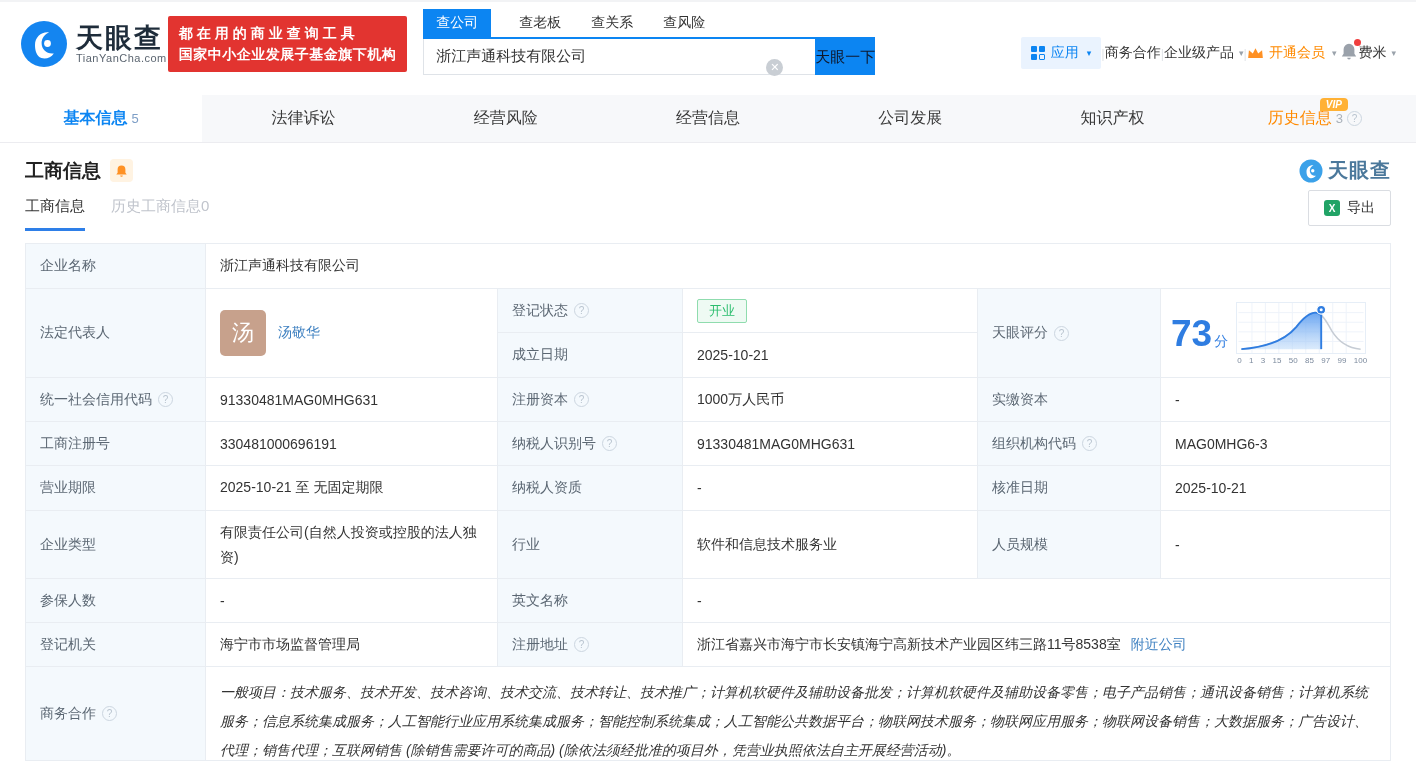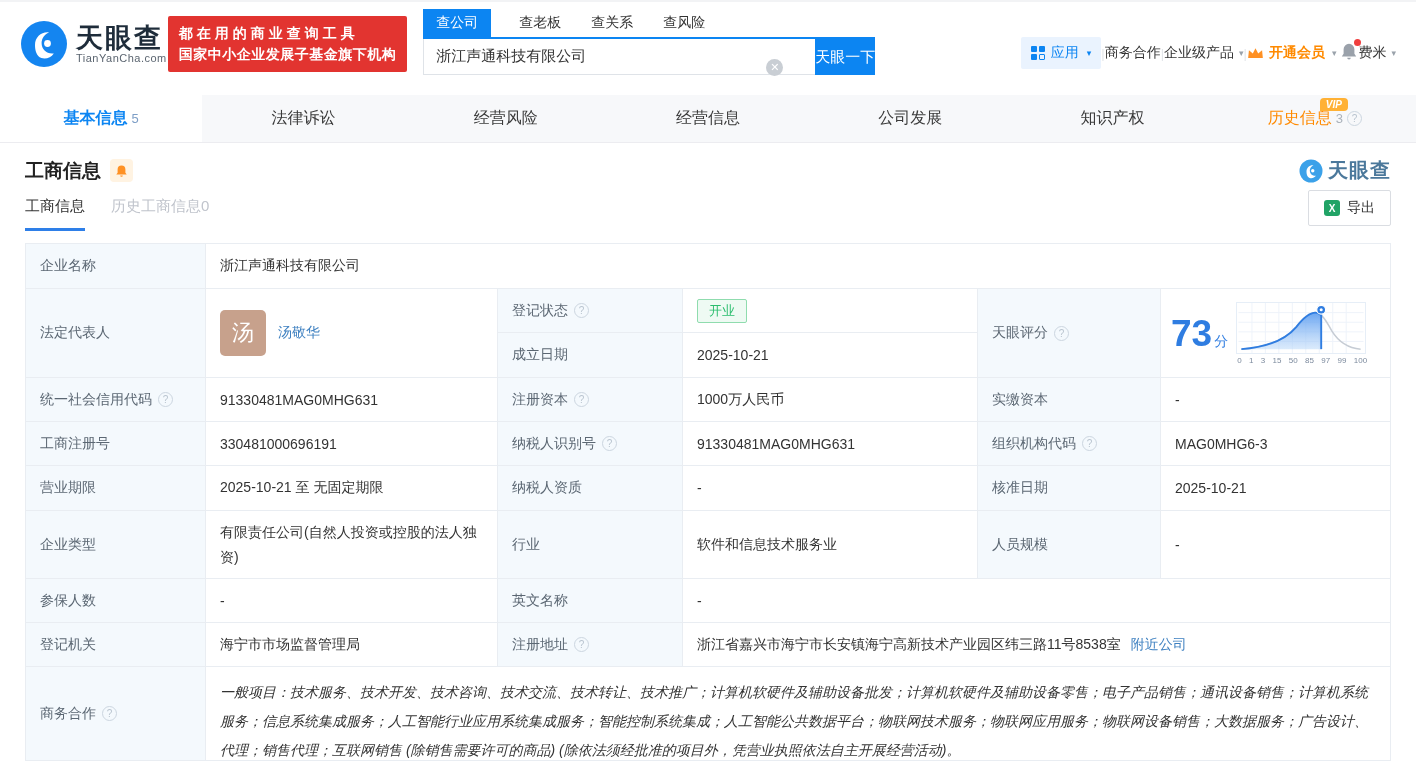--- a/index.html
+++ b/index.html
@@ -18,32 +18,32 @@
   .promo .l2{font-size:14px;font-weight:bold;letter-spacing:.5px;line-height:21px;white-space:nowrap;}
   .search{margin-left:16px;width:452px;position:relative;top:-2px;}
   .stabs{display:flex;align-items:flex-end;gap:26px;border-bottom:2px solid var(--accent);}
   .stab{font-size:14px;color:#333;padding:5px 2px;cursor:pointer;}
   .stab.on{background:var(--accent);color:#fff;padding:5px 13px;}
   .sbox{display:flex;height:36px;}
   .sinput{flex:1;border:1px solid #dfe3e8;border-top:none;border-right:none;outline:none;
     padding:0 34px 0 12px;font-size:15px;color:#333;font-family:inherit;}
   .sclear{position:absolute;right:92px;top:50px;width:17px;height:17px;border-radius:50%;
     background:#c9ced4;color:#fff;font-size:11px;line-height:17px;text-align:center;cursor:pointer;}
-  .sbtn{width:60px;background:var(--accent);color:#ffffff;border:none;font-size:15px;cursor:pointer;font-family:inherit;}
+  .sbtn{width:60px;background:var(--accent);color:#0f172a;border:none;font-size:15px;cursor:pointer;font-family:inherit;}
   .nav{margin-left:auto;display:flex;align-items:center;font-size:14px;margin-top:18px;}
   .apps{display:flex;align-items:center;gap:6px;background:#eaf3fe;color:var(--accent);
     padding:7px 10px;border-radius:2px;cursor:pointer;}
   .grid-ic{display:grid;grid-template-columns:6px 6px;grid-template-rows:6px 6px;gap:2px;}
   .grid-ic i{background:var(--accent);border-radius:1px;}
   .grid-ic i:nth-child(4){background:transparent;border:1.5px solid var(--accent);}
   .caret{font-size:9px;color:#9aa2ab;margin-left:2px;}
   .caret.b{color:var(--accent);}
   .navitem{color:#333;cursor:pointer;display:flex;align-items:center;gap:3px;}
   .vsep{color:#e3e6ea;font-size:13px;}
-  .member{color:var(--orange);font-weight:bold;display:flex;align-items:center;gap:5px;cursor:pointer;}
+  .member{color:var(--orange);font-weight:normal;display:flex;align-items:center;gap:5px;cursor:pointer;}
   .bellwrap{position:relative;cursor:pointer;margin-left:4px;}
   .reddot{position:absolute;top:-3px;right:-3px;width:7px;height:7px;border-radius:50%;background:#f03e3e;}
   
   .mtabs{margin-top:9px;display:flex;background:#f7f8fa;border-bottom:1px solid #ececf0;height:48px;}
   .mtab{flex:1;display:flex;align-items:center;justify-content:center;font-size:16px;color:#3a3a3a;
     cursor:pointer;position:relative;gap:4px;}
   .mtab.on{background:#fff;color:var(--accent);font-weight:bold;}
   .mtab .cnt{font-size:13px;color:#7d9ec6;font-weight:normal;}
   .mtab.hist{color:var(--orange);}
   .mtab.hist .cnt{color:#aab2bb;}

